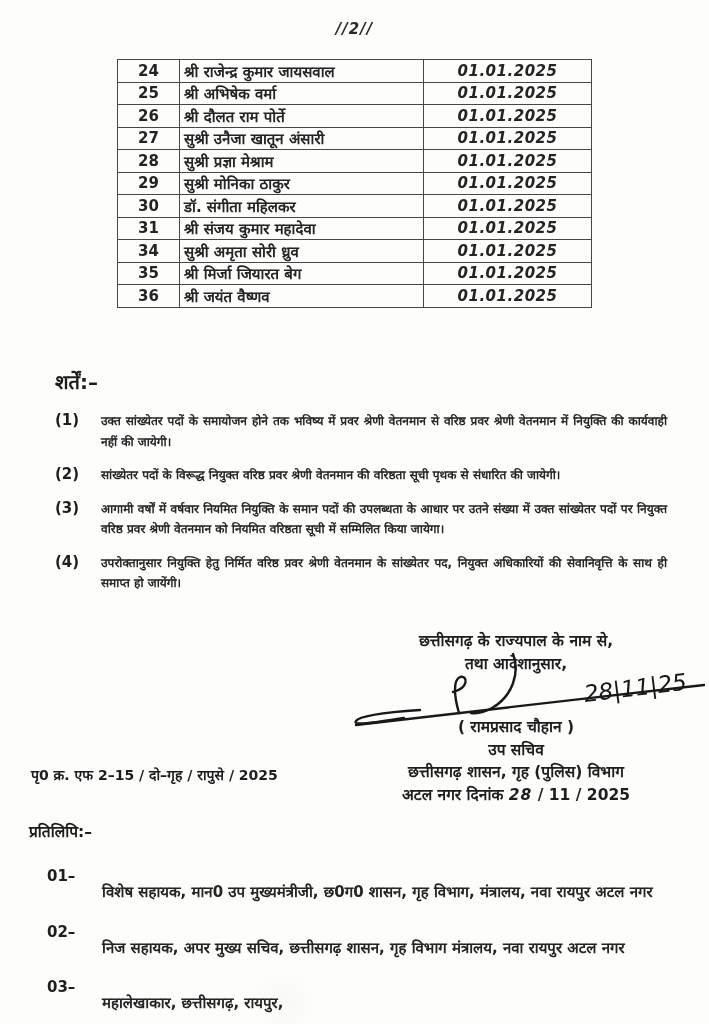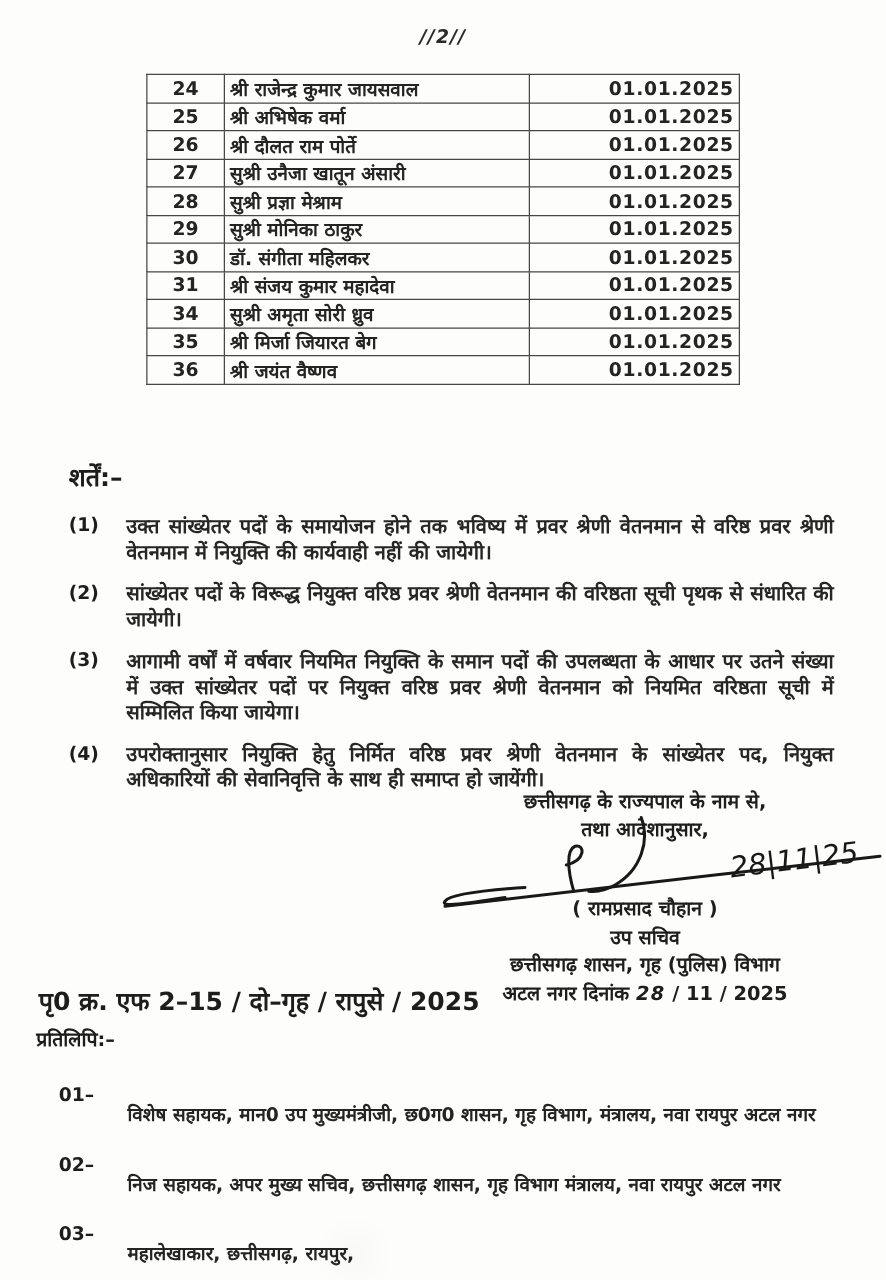--- a/index.html
+++ b/index.html
@@ -42,21 +42,21 @@
     font-size: 15px;
     font-weight: 600;
     color: #242424;
     height: 22.5px;
     padding: 0 4px;
     white-space: nowrap;
     overflow: hidden;
   }
   td.c-sno  { width: 62px;  text-align: center; font-weight: 700; }
   td.c-name { width: 244px; padding-left: 10px; }
-  td.c-date { width: 168px; text-align: right; letter-spacing: 0.5px; }
+  td.c-date { width: 168px; text-align: center; letter-spacing: 0.5px; font-style: italic; }
   
   .conditions {
     position: absolute;
     left: 55px; top: 368px;
     width: 612px;
   }
   .cond-heading {
     font-size: 20px;
     font-weight: 700;
     color: #1d1d1d;
@@ -68,21 +68,21 @@
     margin-bottom: 13px;
   }
   .cond-num {
     flex: 0 0 46px;
     font-size: 15px;
     font-weight: 700;
     color: #1d1d1d;
   }
   .cond-text {
     flex: 1;
-    font-size: 16px;
+    font-size: 12px;
     font-weight: 600;
     line-height: 20.5px;
     color: #262626;
     text-align: justify;
   }
   
   .sign-block {
     position: absolute;
     left: 330px; top: 630px;
     width: 372px;
@@ -100,22 +100,22 @@
     pointer-events: none;
   }
   .hand {
     font-style: italic;
     font-weight: 600;
     letter-spacing: 1px;
   }
   
   .footer-ref {
     position: absolute;
-    left: 31px; top: 787px;
-    font-size: 20px;
+    left: 31px; top: 765px;
+    font-size: 14px;
     font-weight: 700;
     color: #1d1d1d;
   }
   .copy-heading {
     position: absolute;
     left: 29px; top: 820px;
     font-size: 15.5px;
     font-weight: 700;
     color: #1d1d1d;
   }

